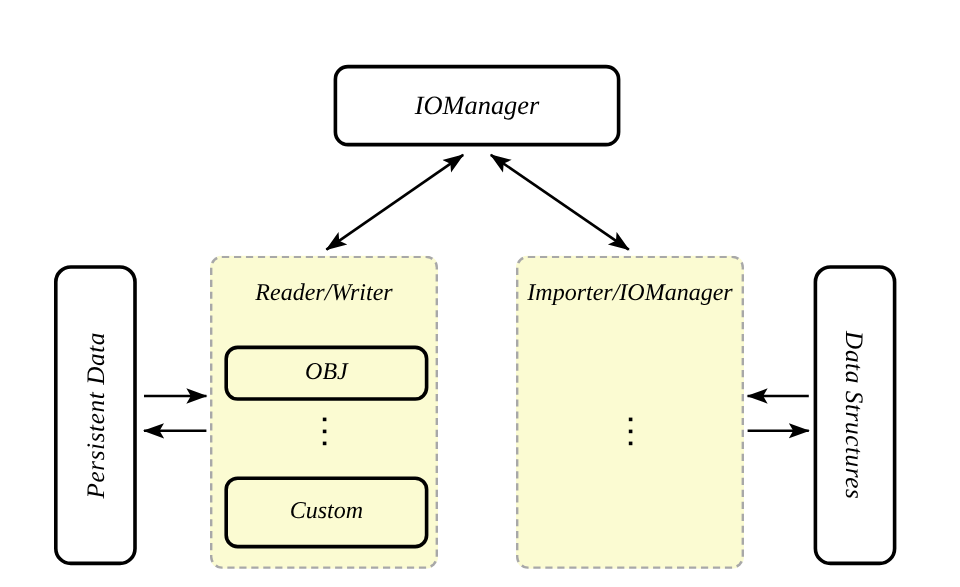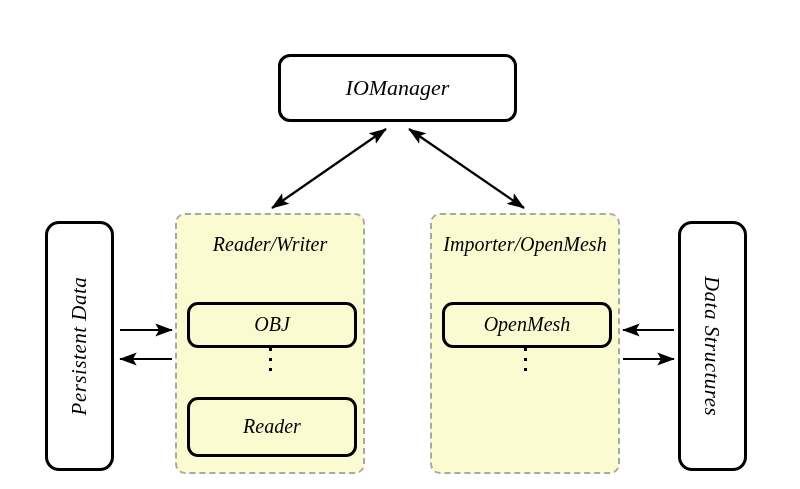--- a/index.html
+++ b/index.html
@@ -85,21 +85,21 @@
     border: 3px solid #000000;
     border-radius: 11px;
     background: #fbfbd2;
     display: flex;
     align-items: center;
     justify-content: center;
     text-align: center;
     font-size: 20px;
     line-height: 1.18;
   }
-  .item-top    { left: 10px; top: 73px; width: 170px; height: 46px; margin-top: 14px; }
+  .item-top    { left: 10px; top: 73px; width: 170px; height: 46px; }
   .item-bottom { left: 10px; top: 182px; width: 170px; height: 60px; }
 
   
   .ellipsis {
     position: absolute;
     left: 0;
     top: 133px;
     width: 100%;
     display: flex;
     flex-direction: column;
@@ -146,31 +146,28 @@
     </div>
 
     <div class="ellipsis">
       <span></span>
       <span></span>
       <span></span>
     </div>
 
     <div class="item-box item-bottom">
       <span>
-        <span>Reader</span><br>
+        <span>Custom</span><br>
       </span>
     </div>
   </div>
 
   <div class="group" id="group-importer-exporter">
-    <div class="group-title">Importer/OpenMesh</div>
+    <div class="group-title">Importer/IOManager</div>
 
-    <div class="item-box item-top">
-      <span>OpenMesh</span>
-    </div>
 
     <div class="ellipsis">
       <span></span>
       <span></span>
       <span></span>
     </div>
 
   </div>
 
   <svg id="arrow-layer" viewBox="0 0 800 489">

